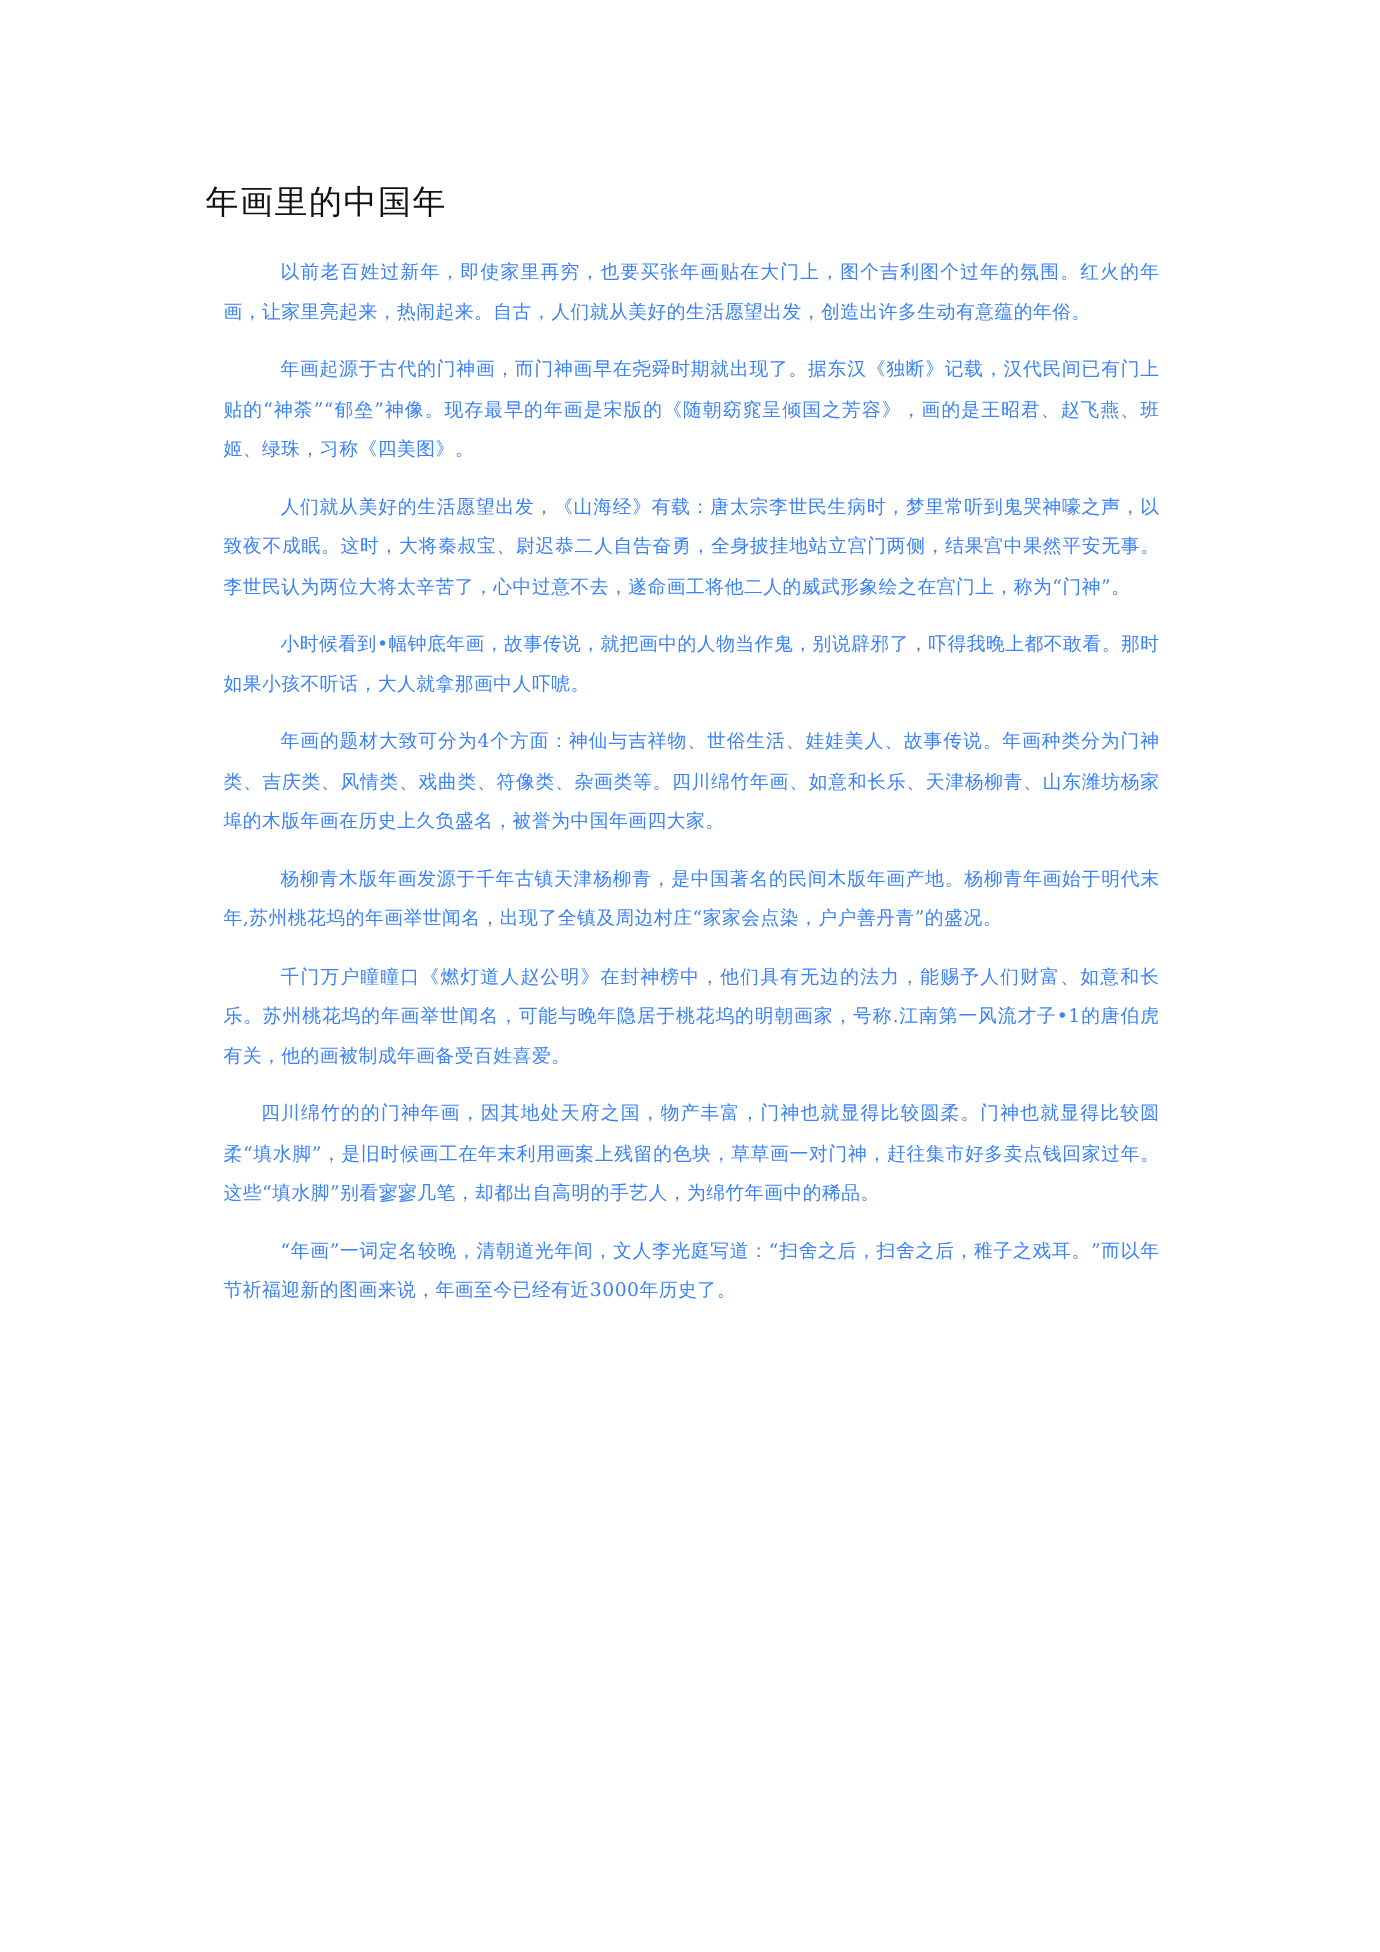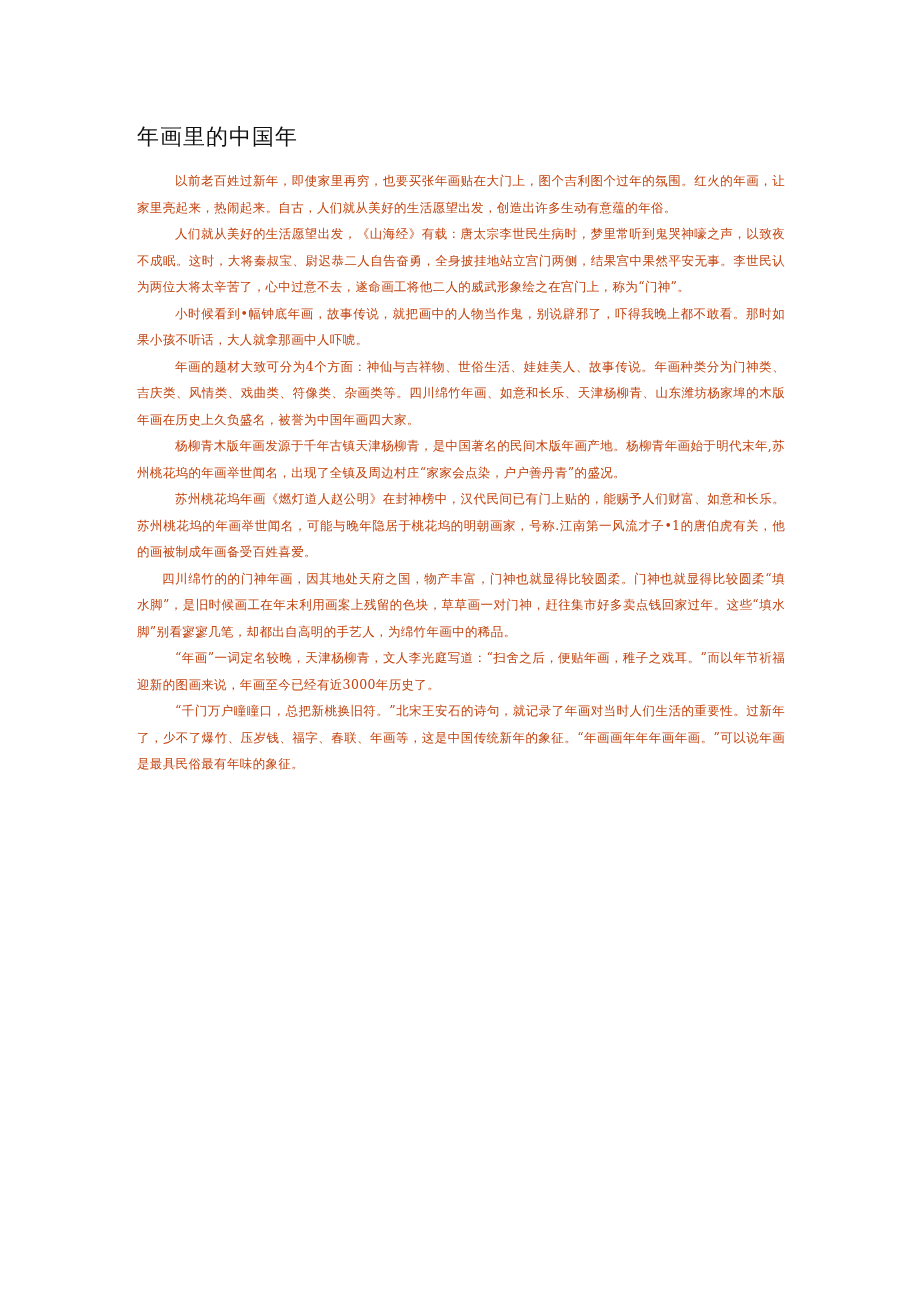--- a/index.html
+++ b/index.html
@@ -15,48 +15,48 @@
     font-family: "DejaVu Serif", "Liberation Serif", serif;
     color: #1a1a1a;
   }
   .page {
     position: absolute;
     left: 137px;
     top: 122px;
     width: 648px;
   }
   .title {
-    font-family: Liberation Serif, serif;
+    font-family: Liberation Mono, monospace;
     font-size: 22px;
     font-weight: normal;
     line-height: 30px;
     margin: 0 0 16px 0;
     letter-spacing: 1px;
     color: #111;
   }
   .para {
     font-size: 12.5px;
     line-height: 26.5px;
-    margin: 0;
+    margin: 12px;
     text-indent: 38px;
     text-align: justify;
     letter-spacing: 0.35px;
-    color: #c2410c;
+    color: #3b82f6;
   }
   .para.small-indent {
     text-indent: 25px;
   }
 </style>
 </head>
 <body>
 
 <div class="page">
   <h1 class="title">年画里的中国年</h1>
   <p class="para">以前老百姓过新年，即使家里再穷，也要买张年画贴在大门上，图个吉利图个过年的氛围。红火的年画，让家里亮起来，热闹起来。自古，人们就从美好的生活愿望出发，创造出许多生动有意蕴的年俗。</p>
+  <p class="para">年画起源于古代的门神画，而门神画早在尧舜时期就出现了。据东汉《独断》记载，汉代民间已有门上贴的“神荼”“郁垒”神像。现存最早的年画是宋版的《随朝窈窕呈倾国之芳容》，画的是王昭君、赵飞燕、班姬、绿珠，习称《四美图》。</p>
   <p class="para">人们就从美好的生活愿望出发，《山海经》有载：唐太宗李世民生病时，梦里常听到鬼哭神嚎之声，以致夜不成眠。这时，大将秦叔宝、尉迟恭二人自告奋勇，全身披挂地站立宫门两侧，结果宫中果然平安无事。李世民认为两位大将太辛苦了，心中过意不去，遂命画工将他二人的威武形象绘之在宫门上，称为“门神”。</p>
   <p class="para">小时候看到•幅钟底年画，故事传说，就把画中的人物当作鬼，别说辟邪了，吓得我晚上都不敢看。那时如果小孩不听话，大人就拿那画中人吓唬。</p>
   <p class="para">年画的题材大致可分为4个方面：神仙与吉祥物、世俗生活、娃娃美人、故事传说。年画种类分为门神类、吉庆类、风情类、戏曲类、符像类、杂画类等。四川绵竹年画、如意和长乐、天津杨柳青、山东潍坊杨家埠的木版年画在历史上久负盛名，被誉为中国年画四大家。</p>
   <p class="para">杨柳青木版年画发源于千年古镇天津杨柳青，是中国著名的民间木版年画产地。杨柳青年画始于明代末年,苏州桃花坞的年画举世闻名，出现了全镇及周边村庄“家家会点染，户户善丹青”的盛况。</p>
-  <p class="para">苏州桃花坞年画《燃灯道人赵公明》在封神榜中，汉代民间已有门上贴的，能赐予人们财富、如意和长乐。苏州桃花坞的年画举世闻名，可能与晚年隐居于桃花坞的明朝画家，号称.江南第一风流才子•1的唐伯虎有关，他的画被制成年画备受百姓喜爱。</p>
+  <p class="para">千门万户瞳瞳口《燃灯道人赵公明》在封神榜中，他们具有无边的法力，能赐予人们财富、如意和长乐。苏州桃花坞的年画举世闻名，可能与晚年隐居于桃花坞的明朝画家，号称.江南第一风流才子•1的唐伯虎有关，他的画被制成年画备受百姓喜爱。</p>
   <p class="para small-indent">四川绵竹的的门神年画，因其地处天府之国，物产丰富，门神也就显得比较圆柔。门神也就显得比较圆柔“填水脚”，是旧时候画工在年末利用画案上残留的色块，草草画一对门神，赶往集市好多卖点钱回家过年。这些“填水脚”别看寥寥几笔，却都出自高明的手艺人，为绵竹年画中的稀品。</p>
-  <p class="para">“年画”一词定名较晚，天津杨柳青，文人李光庭写道：“扫舍之后，便贴年画，稚子之戏耳。”而以年节祈福迎新的图画来说，年画至今已经有近3000年历史了。</p>
-  <p class="para">“千门万户瞳瞳口，总把新桃换旧符。”北宋王安石的诗句，就记录了年画对当时人们生活的重要性。过新年了，少不了爆竹、压岁钱、福字、春联、年画等，这是中国传统新年的象征。“年画画年年年画年画。”可以说年画是最具民俗最有年味的象征。</p>
+  <p class="para">“年画”一词定名较晚，清朝道光年间，文人李光庭写道：“扫舍之后，扫舍之后，稚子之戏耳。”而以年节祈福迎新的图画来说，年画至今已经有近3000年历史了。</p>
 </div>
 
 </body></html>

